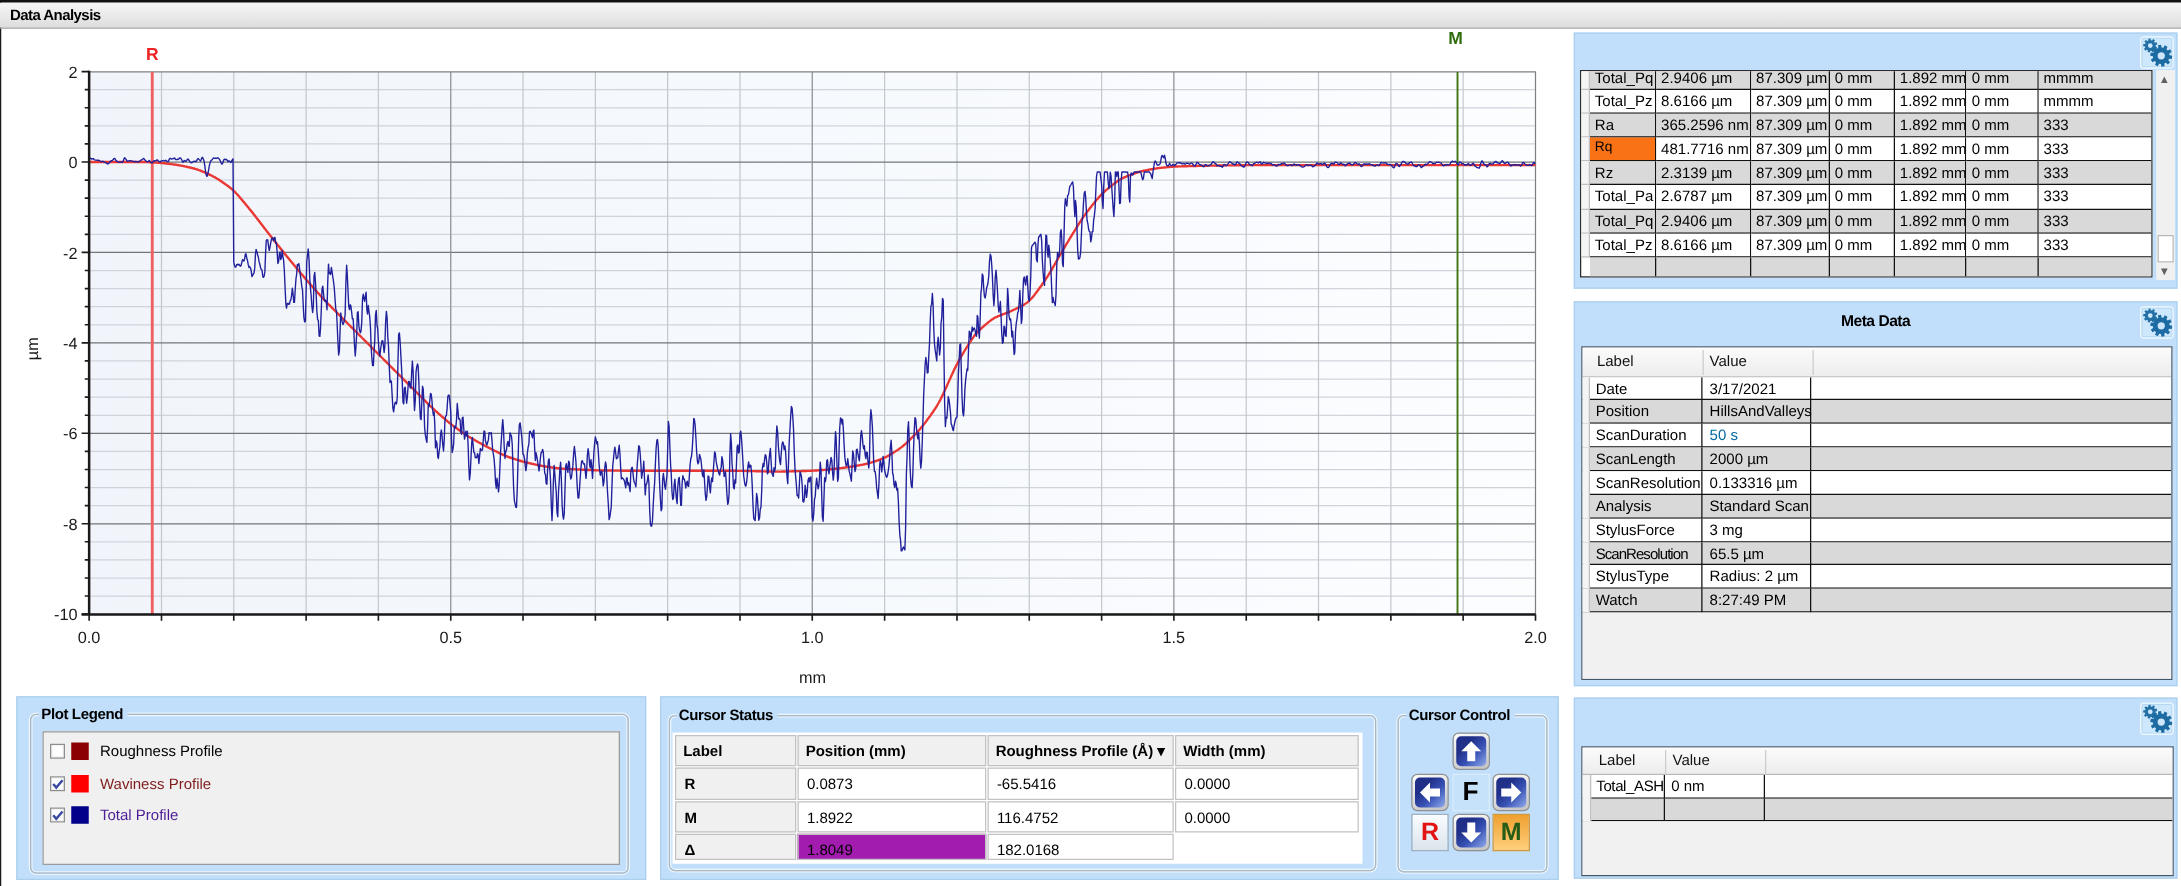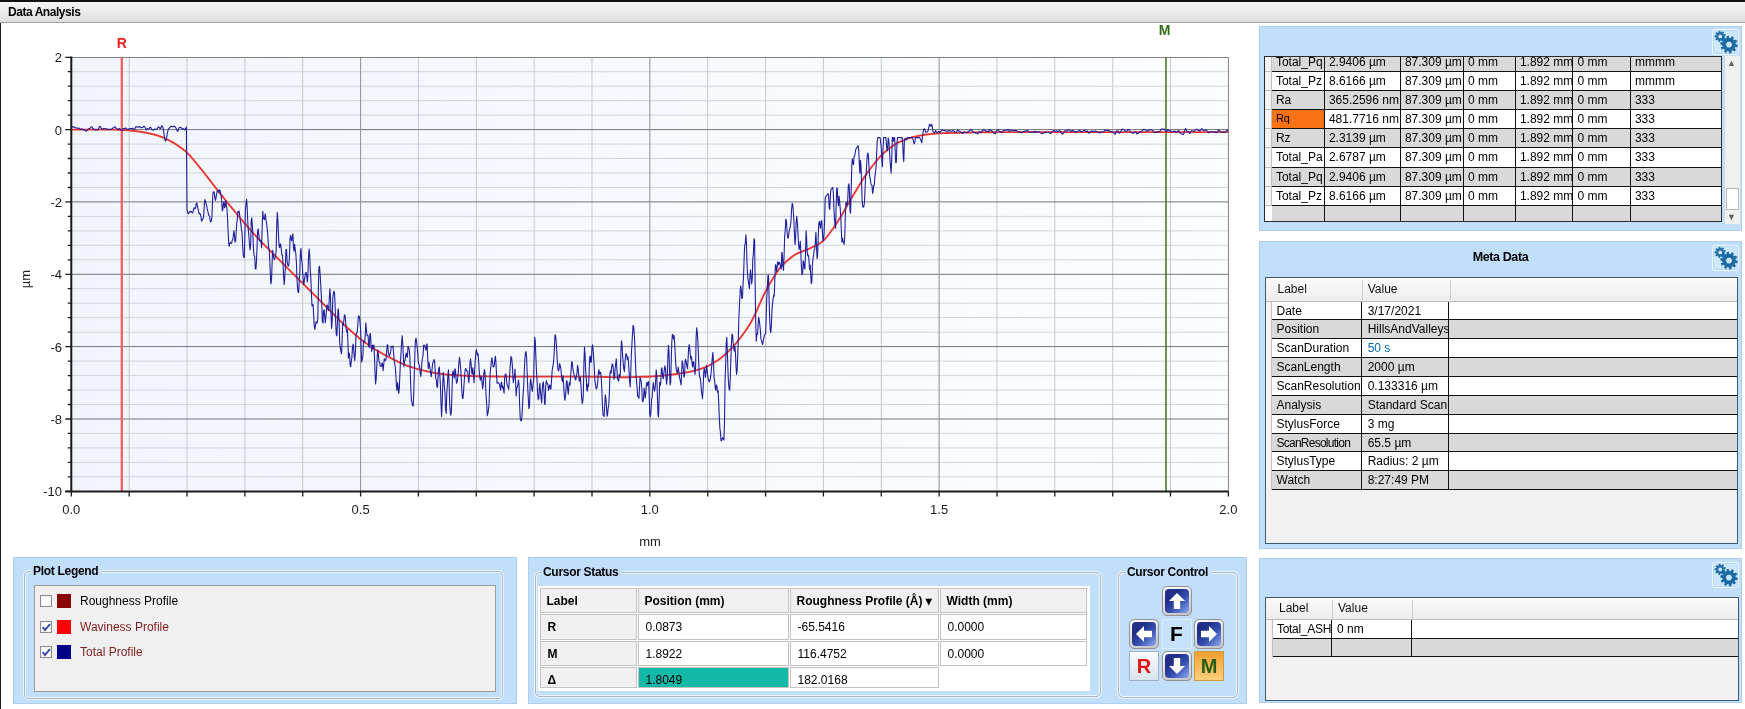--- a/index.html
+++ b/index.html
@@ -232,40 +232,40 @@
       </svg>
     </div>
     <div style="position:absolute;left:43px;top:61.6px;width:14px;height:14px;background:#ff0000"></div>
     <div style="position:absolute;left:66px;top:61.6px;font-size:12px;color:#7f1d1d">Waviness Profile</div>
     <div style="position:absolute;left:26px;top:88.2px;width:12px;height:12px;background:#fff;border:1px solid #8e8e8e;box-shadow:0 0 0 1px #f2f2f2 inset">
       <svg width="13" height="13" style="position:absolute;left:-1px;top:-1px">
         <path d="M2.6 6.2 L5 9 L10 3.2" stroke="#3b4ba2" stroke-width="2" fill="none"></path>
       </svg>
     </div>
     <div style="position:absolute;left:43px;top:87.2px;width:14px;height:14px;background:#00008b"></div>
-    <div style="position:absolute;left:66px;top:87.2px;font-size:12px;color:#7f1d1d">Total Profile</div>
+    <div style="position:absolute;left:66px;top:87.2px;font-size:12px;color:#4c1d95">Total Profile</div>
   </div>
 <div class="panel" style="left:528px;top:557px;width:719px;height:146.5px">
     <div class="gb" style="left:6px;top:14px;width:566px;height:125px"></div>
     <div class="gbl" style="left:12px;top:7px">Cursor Status</div>
     <div style="position:absolute;left:8.5px;top:28px;width:552px;height:105.0px;background:#fff"></div>
     <div style="position:absolute;left:10.5px;top:30px;width:97px;height:25px;background:#f0f0f0;border:1px solid #c2c2c2;font-weight:bold;font-size:12px;padding:5px 0 0 6px">Label</div>
     <div style="position:absolute;left:108.5px;top:30px;width:151px;height:25px;background:#f0f0f0;border:1px solid #c2c2c2;font-weight:bold;font-size:12px;padding:5px 0 0 6px">Position (mm)</div>
     <div style="position:absolute;left:260.5px;top:30px;width:149px;height:25px;background:#f0f0f0;border:1px solid #c2c2c2;font-weight:bold;font-size:12px;padding:5px 0 0 6px">Roughness Profile (Å)  ▾</div>
     <div style="position:absolute;left:410.5px;top:30px;width:147px;height:25px;background:#f0f0f0;border:1px solid #c2c2c2;font-weight:bold;font-size:12px;padding:5px 0 0 6px">Width (mm)</div>
     <div style="position:absolute;left:10.5px;top:56px;width:97px;height:25.5px;background:#f0f0f0;border:1px solid #c2c2c2;font-weight:bold;font-size:12px;padding:5px 0 0 7px">R</div>
     <div style="position:absolute;left:108.5px;top:56px;width:151px;height:25.5px;background:#fff;border:1px solid #c2c2c2;font-weight:normal;font-size:12px;padding:5px 0 0 7px">0.0873</div>
     <div style="position:absolute;left:260.5px;top:56px;width:149px;height:25.5px;background:#fff;border:1px solid #c2c2c2;font-weight:normal;font-size:12px;padding:5px 0 0 7px">-65.5416</div>
     <div style="position:absolute;left:410.5px;top:56px;width:147px;height:25.5px;background:#fff;border:1px solid #c2c2c2;font-weight:normal;font-size:12px;padding:5px 0 0 7px">0.0000</div>
     <div style="position:absolute;left:10.5px;top:82.5px;width:97px;height:25.5px;background:#f0f0f0;border:1px solid #c2c2c2;font-weight:bold;font-size:12px;padding:5px 0 0 7px">M</div>
     <div style="position:absolute;left:108.5px;top:82.5px;width:151px;height:25.5px;background:#fff;border:1px solid #c2c2c2;font-weight:normal;font-size:12px;padding:5px 0 0 7px">1.8922</div>
     <div style="position:absolute;left:260.5px;top:82.5px;width:149px;height:25.5px;background:#fff;border:1px solid #c2c2c2;font-weight:normal;font-size:12px;padding:5px 0 0 7px">116.4752</div>
     <div style="position:absolute;left:410.5px;top:82.5px;width:147px;height:25.5px;background:#fff;border:1px solid #c2c2c2;font-weight:normal;font-size:12px;padding:5px 0 0 7px">0.0000</div>
     <div style="position:absolute;left:10.5px;top:109.0px;width:97px;height:21px;background:#f0f0f0;border:1px solid #c2c2c2;font-weight:bold;font-size:12px;padding:5px 0 0 7px">Δ</div>
-    <div style="position:absolute;left:108.5px;top:109.0px;width:151px;height:21px;background:#14b8a6;border:1px solid #c2c2c2;font-weight:normal;font-size:12px;padding:5px 0 0 7px">1.8049</div>
+    <div style="position:absolute;left:108.5px;top:109.0px;width:151px;height:21px;background:#a21caf;border:1px solid #c2c2c2;font-weight:normal;font-size:12px;padding:5px 0 0 7px">1.8049</div>
     <div style="position:absolute;left:260.5px;top:109.0px;width:149px;height:21px;background:#fff;border:1px solid #c2c2c2;font-weight:normal;font-size:12px;padding:5px 0 0 7px">182.0168</div>
     <div class="gb" style="left:589px;top:14px;width:120px;height:126px"></div>
     <div class="gbl" style="left:596px;top:7px">Cursor Control</div>
     <div style="position:absolute;left:632.5px;top:28px;width:30px;height:30px;border-radius:5px;background:linear-gradient(160deg,#fdfdfd,#c2c2c2);border:1px solid #909090">
       <div style="position:absolute;left:2px;top:2px;width:24px;height:24px;border-radius:4px;background:linear-gradient(135deg,#202f88 30%,#3751b4 60%,#8fabec 100%)"><svg width="24" height="24" style="transform:rotate(0deg)">
           <path d="M12 4 L20 12 L15.2 12 L15.2 20 L8.8 20 L8.8 12 L4 12 Z" fill="#ffffff"></path>
         </svg></div>
     </div>
     <div style="position:absolute;left:600px;top:60.5px;width:30px;height:30px;border-radius:5px;background:linear-gradient(160deg,#fdfdfd,#c2c2c2);border:1px solid #909090">
       <div style="position:absolute;left:2px;top:2px;width:24px;height:24px;border-radius:4px;background:linear-gradient(135deg,#202f88 30%,#3751b4 60%,#8fabec 100%)"><svg width="24" height="24" style="transform:rotate(-90deg)">

